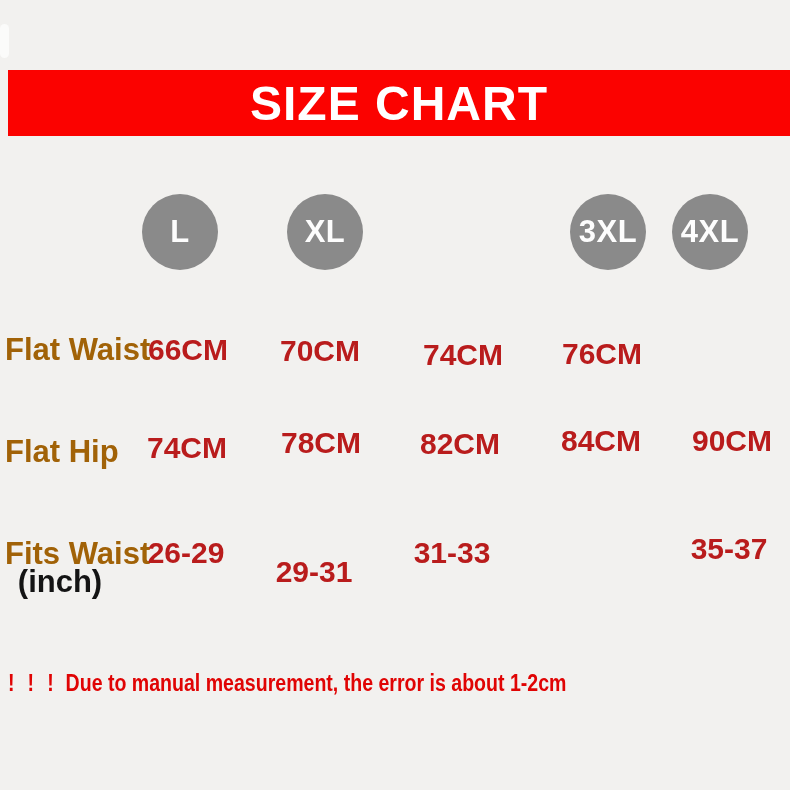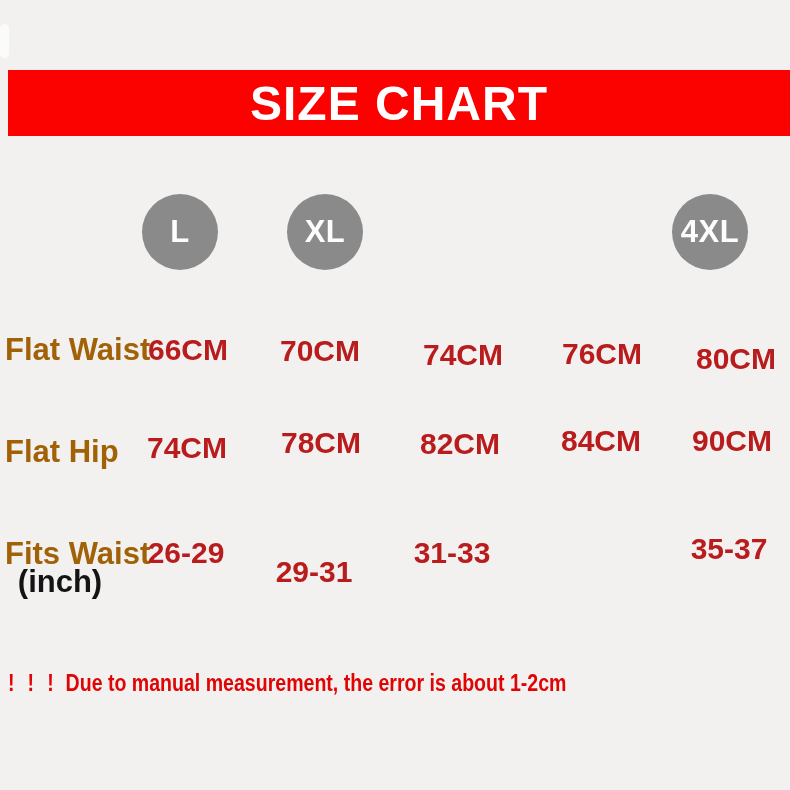--- a/index.html
+++ b/index.html
@@ -66,30 +66,32 @@
   <div class="banner">
     <span class="banner-title">SIZE CHART</span>
   </div>
 
   <div class="circle s0">
     <span>L</span>
   </div>
   <div class="circle s1">
     <span>XL</span>
   </div>
+  <div class="circle s3">
+    <span>3XL</span>
+  </div>
   <div class="circle s4">
     <span>4XL</span>
   </div>
 
   <span class="rlabel rl0">Flat Waist</span>
   <span class="cell c00">66CM</span>
   <span class="cell c01">70CM</span>
   <span class="cell c02">74CM</span>
   <span class="cell c03">76CM</span>
-  <span class="cell c04">80CM</span>
 
   <span class="rlabel rl1">Flat Hip</span>
   <span class="cell c10">74CM</span>
   <span class="cell c11">78CM</span>
   <span class="cell c12">82CM</span>
   <span class="cell c13">84CM</span>
   <span class="cell c14">90CM</span>
 
   <span class="rlabel rl2">Fits Waist</span>
   <span class="runit">(inch)</span>

